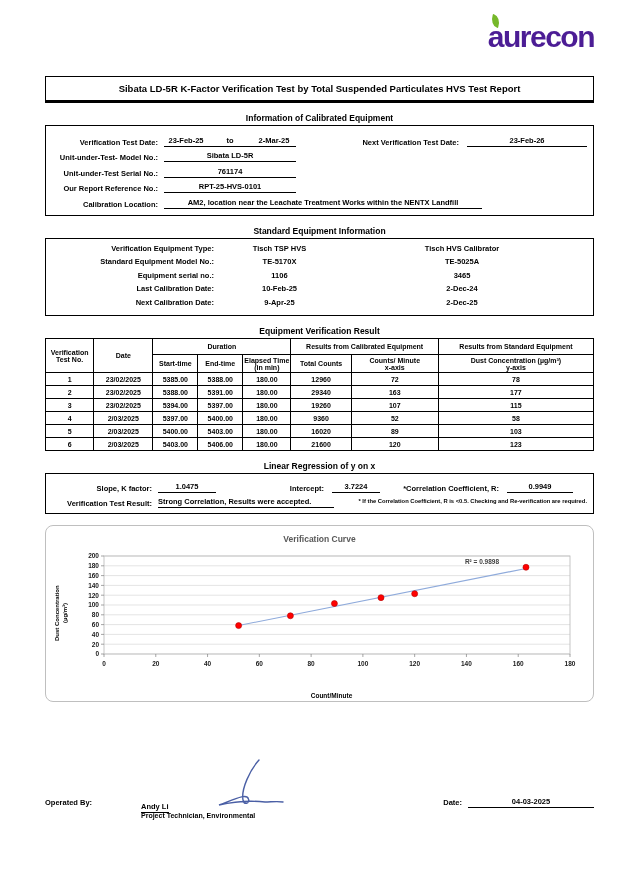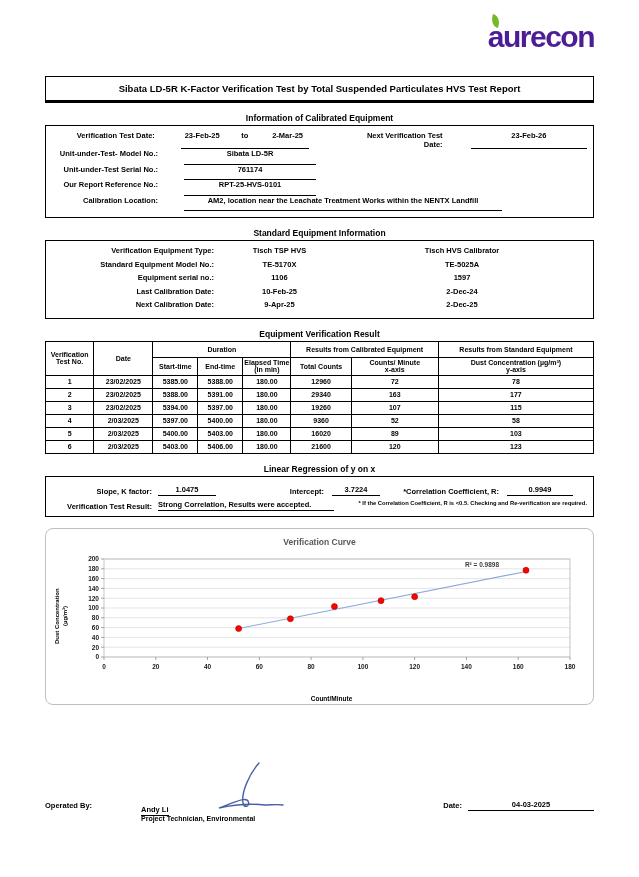--- a/index.html
+++ b/index.html
@@ -18,21 +18,21 @@
   
   .title-box { border:1px solid #000; border-bottom-width:3px; text-align:center;
                font-size:9.5px; padding:6px 13px; margin-top:2px; }
 
   .sec-h { text-align:center; font-size:8.5px; margin-top:10px; margin-bottom:2px; }
 
   .box { border:1.3px solid #000; font-size:7.5px; }
 
   
   .info-box { padding:5px 6px 6px 6px; }
-  .irow { display:flex; min-height:15.5px;gap:20px; }
+  .irow { display:flex; align-items:flex-end; min-height:15.5px; }
   .ilabel { width:112px; text-align:right; padding-right:6px; white-space:nowrap; }
   .u { border-bottom:1.6px solid #000; text-align:center; padding-bottom:1px; }
   .u-group { display:flex; width:132px; border-bottom:1.6px solid #000; padding-bottom:1px; }
   .u-group span { flex:1; text-align:center; }
   .spacer { flex:1; }
   .nv-label { text-align:right; padding-right:8px; }
   .nv-value { width:120px; }
   .val-mid { width:132px; }
   .val-wide { width:318px; }
 
@@ -138,21 +138,21 @@
       <span class="scol2">Tisch HVS Calibrator</span>
     </div>
     <div class="srow">
       <span class="slabel">Standard Equipment Model No.:</span>
       <span class="scol1">TE-5170X</span>
       <span class="scol2">TE-5025A</span>
     </div>
     <div class="srow">
       <span class="slabel">Equipment serial no.:</span>
       <span class="scol1">1106</span>
-      <span class="scol2">1597</span>
+      <span class="scol2">3465</span>
     </div>
     <div class="srow">
       <span class="slabel">Last Calibration Date:</span>
       <span class="scol1">10-Feb-25</span>
       <span class="scol2">2-Dec-24</span>
     </div>
     <div class="srow">
       <span class="slabel">Next Calibration Date:</span>
       <span class="scol1">9-Apr-25</span>
       <span class="scol2">2-Dec-25</span>

